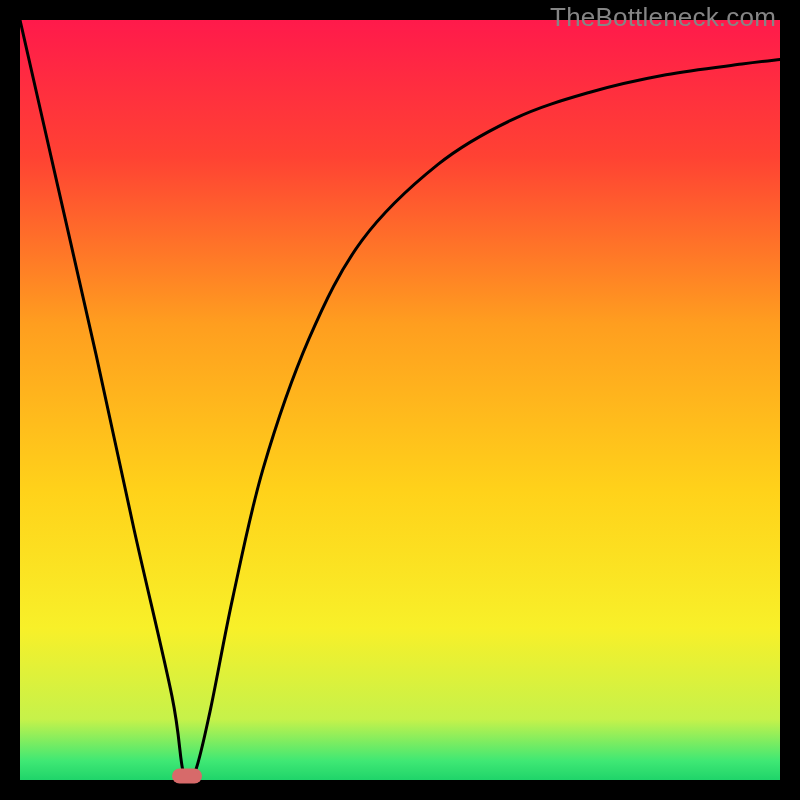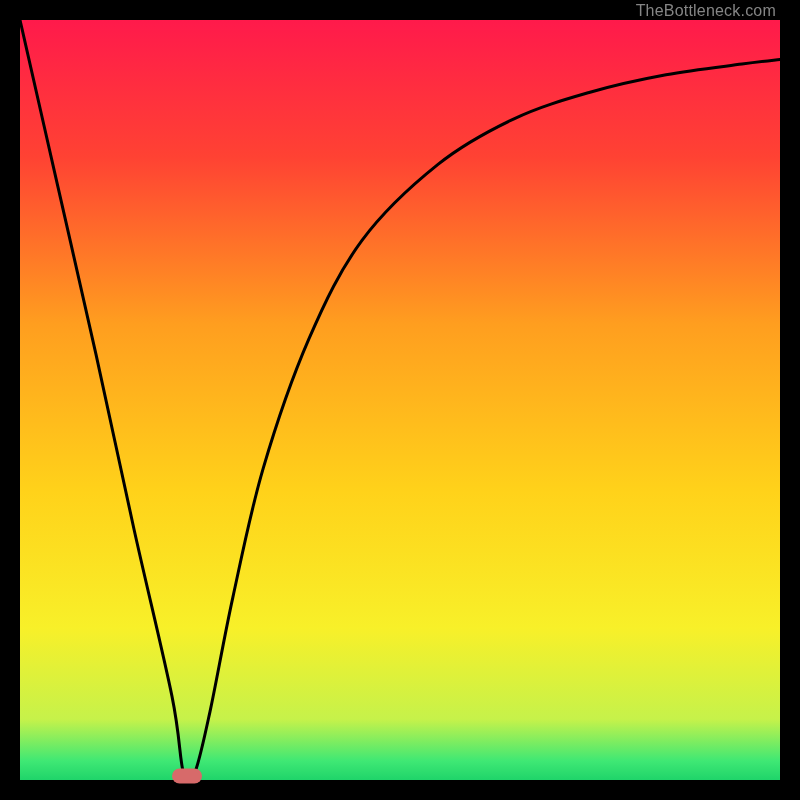--- a/index.html
+++ b/index.html
@@ -24,21 +24,21 @@
     left: 0;
     top: 0;
     width: 760px;
     height: 760px;
   }
   .watermark {
     position: absolute;
     top: 2px;
     right: 24px;
     color: #858585;
-    font-size: 16px;
+    font-size: 26px;
     font-weight: 500;
     letter-spacing: 0.2px;
   }
   svg.curve {
     position: absolute;
     left: 0;
     top: 0;
     width: 760px;
     height: 760px;
     pointer-events: none;

